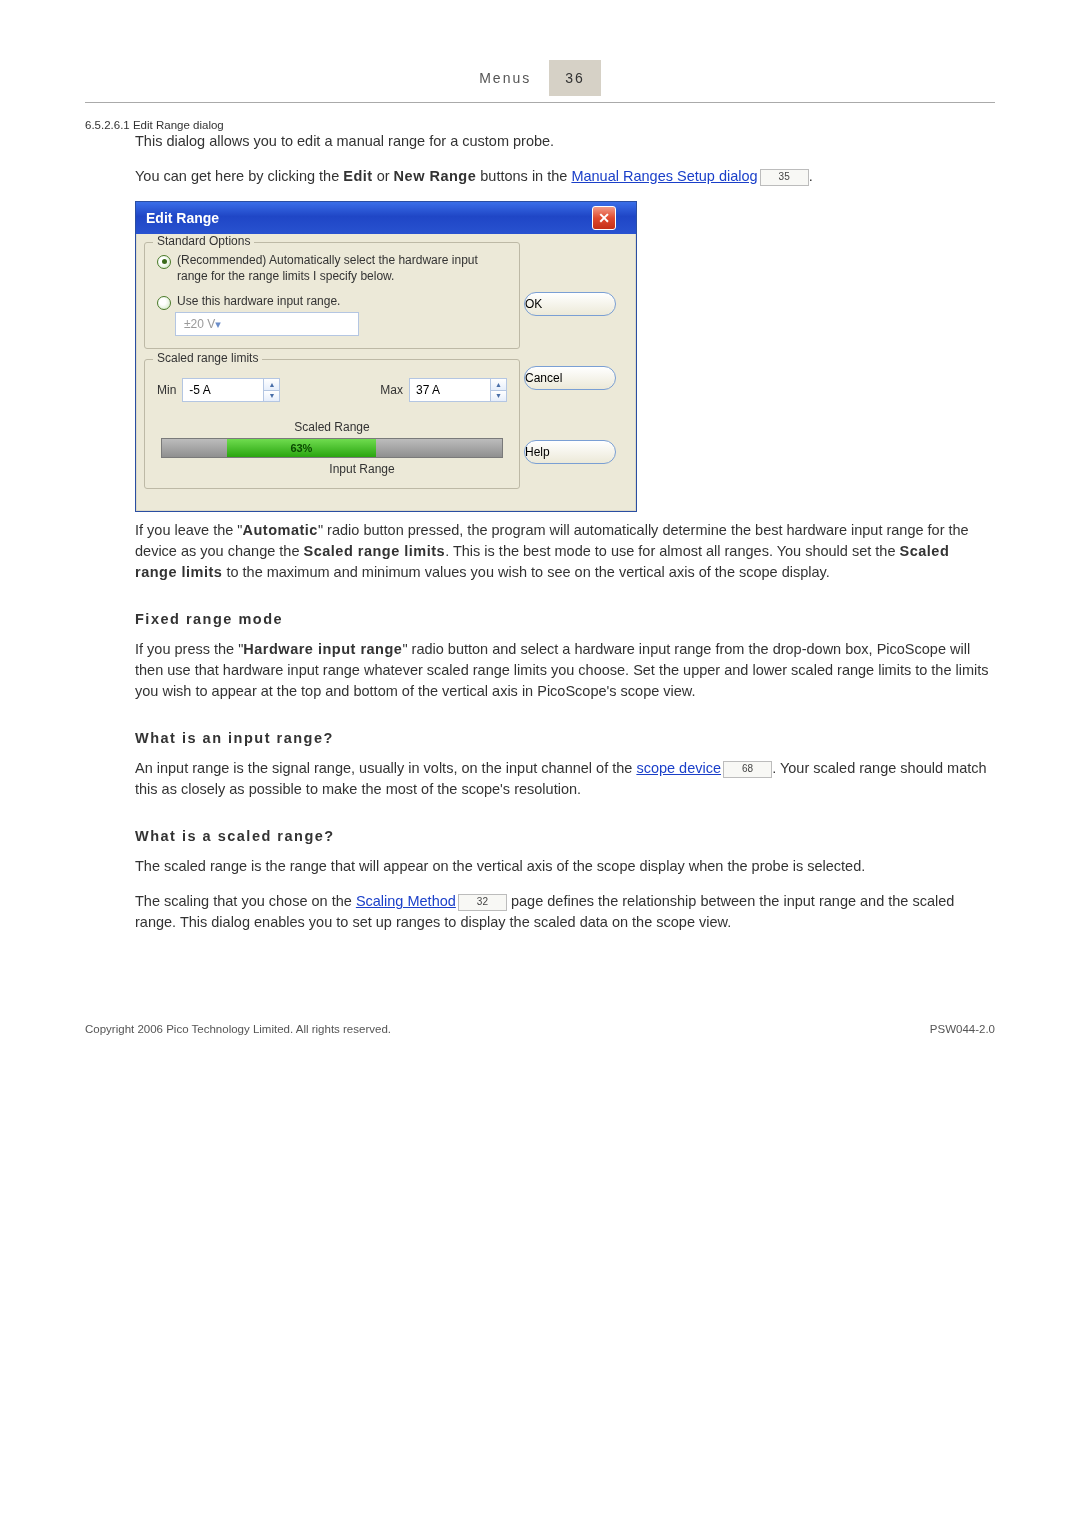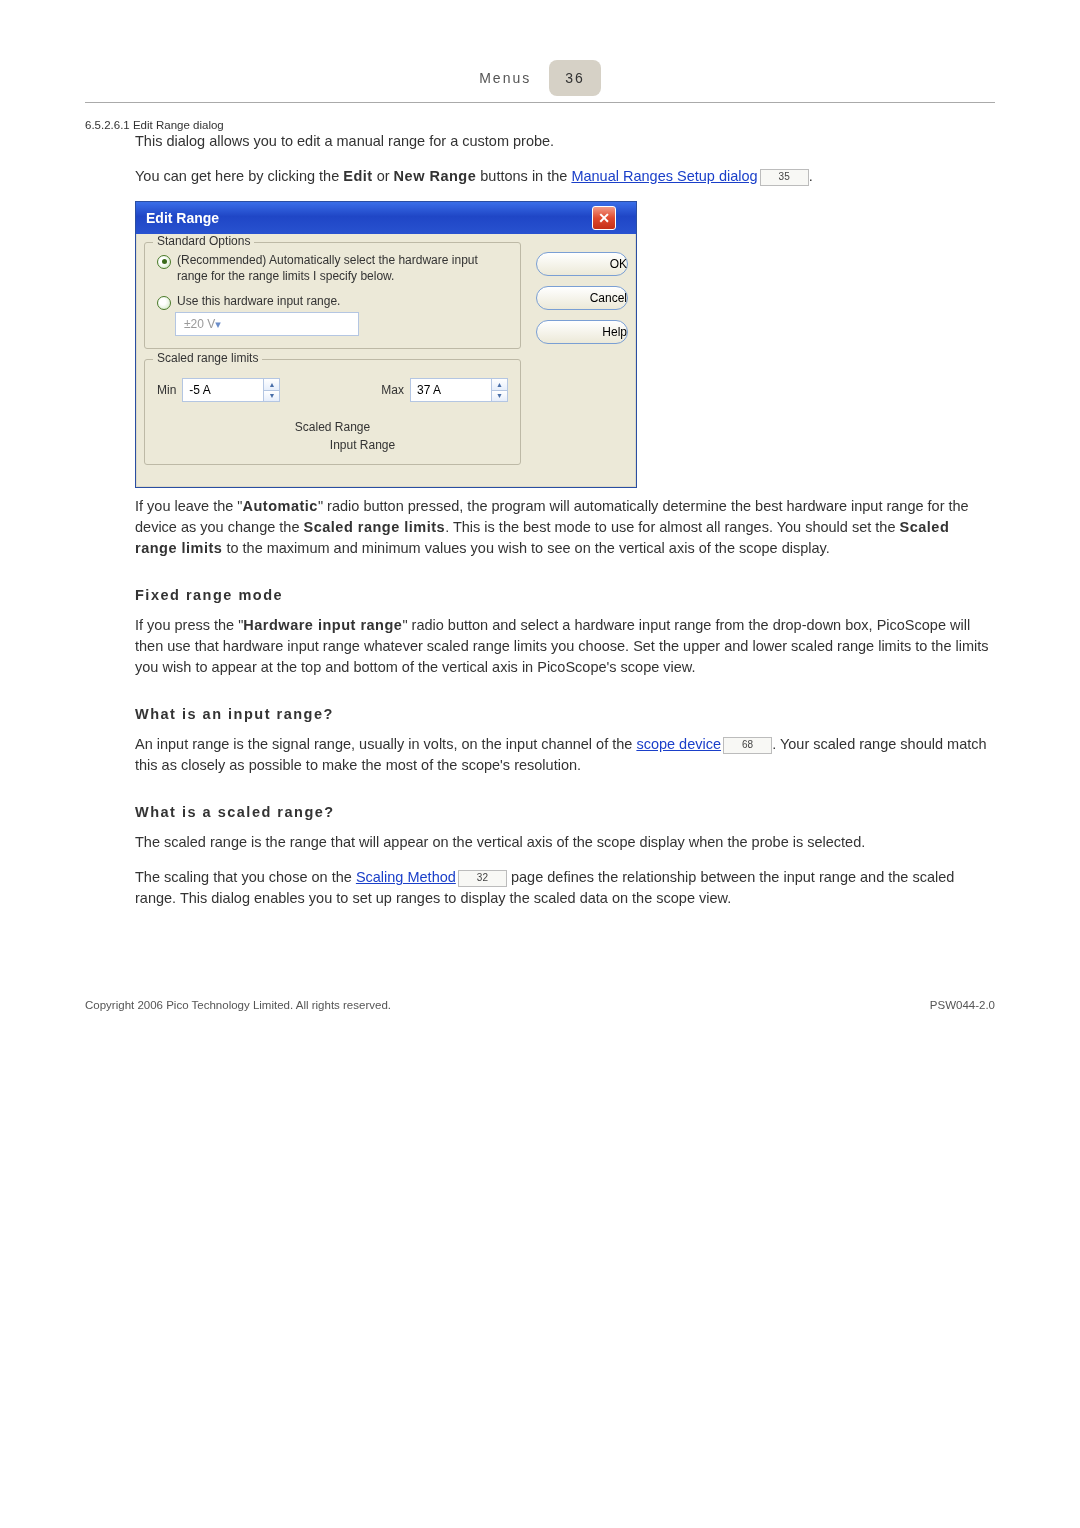--- a/index.html
+++ b/index.html
@@ -23,21 +23,20 @@
   }
   .header-title {
     color: #555;
   }
   .page-badge {
     background: #d6d1c6;
     padding: 10px 16px;
     font-size: 14px;
     letter-spacing: 2px;
     color: #333;
-    border-radius: 8px;
   }
   .hr {
     border: none;
     border-top: 1px solid #aaa;
     margin: 6px 0 16px 0;
   }
   .sect-num {
     font-size: 11.5px;
     color: #333;
   }
@@ -102,41 +101,42 @@
     border-radius: 3px;
     display: flex;
     align-items: center;
     justify-content: center;
     color: #fff;
     font-weight: bold;
     font-size: 14px;
   }
   .dialog-body {
     display: flex;
-    gap: 15px;
-    padding: 8px 8px 12px 8px;
+    gap: 4px;
+    padding: 8px 20px 12px 8px;
   }
   .left-col {
     flex: 1;
   }
   .right-col {
     width: 92px;
     display: flex;
     flex-direction: column;
     gap: 10px;
     padding-top: 10px;
   }
   .winbtn {
     background: linear-gradient(to bottom, #fff, #ece9d8);
     border: 1px solid #7a9fd4;
     border-radius: 12px;
     padding: 4px 0;
-    text-align: right;
+    text-align: left;
     font-size: 12px;
     color: #000;
+    margin-top: 40px;
   }
   .group {
     border: 1px solid #bdb9a6;
     border-radius: 3px;
     padding: 10px 12px 12px 12px;
     margin-bottom: 10px;
     position: relative;
   }
   .group-legend {
     position: absolute;
@@ -330,20 +330,23 @@
               <div class="spin">
                 <input value="37 A" style="">
                 <div class="updn">
                     <div>▲</div>
                     <div>▼</div>
                   </div>
               </div>
             </div>
             <div class="range-vis">
               <div class="range-caption">Scaled Range</div>
+              <div class="bar-outer">
+                <div class="bar-inner">63%</div>
+              </div>
               <div class="input-caption">Input Range</div>
             </div>
           </div>
         </div>
         <div class="right-col">
           <div class="winbtn">OK</div>
           <div class="winbtn">Cancel</div>
           <div class="winbtn">Help</div>
         </div>
       </div>

